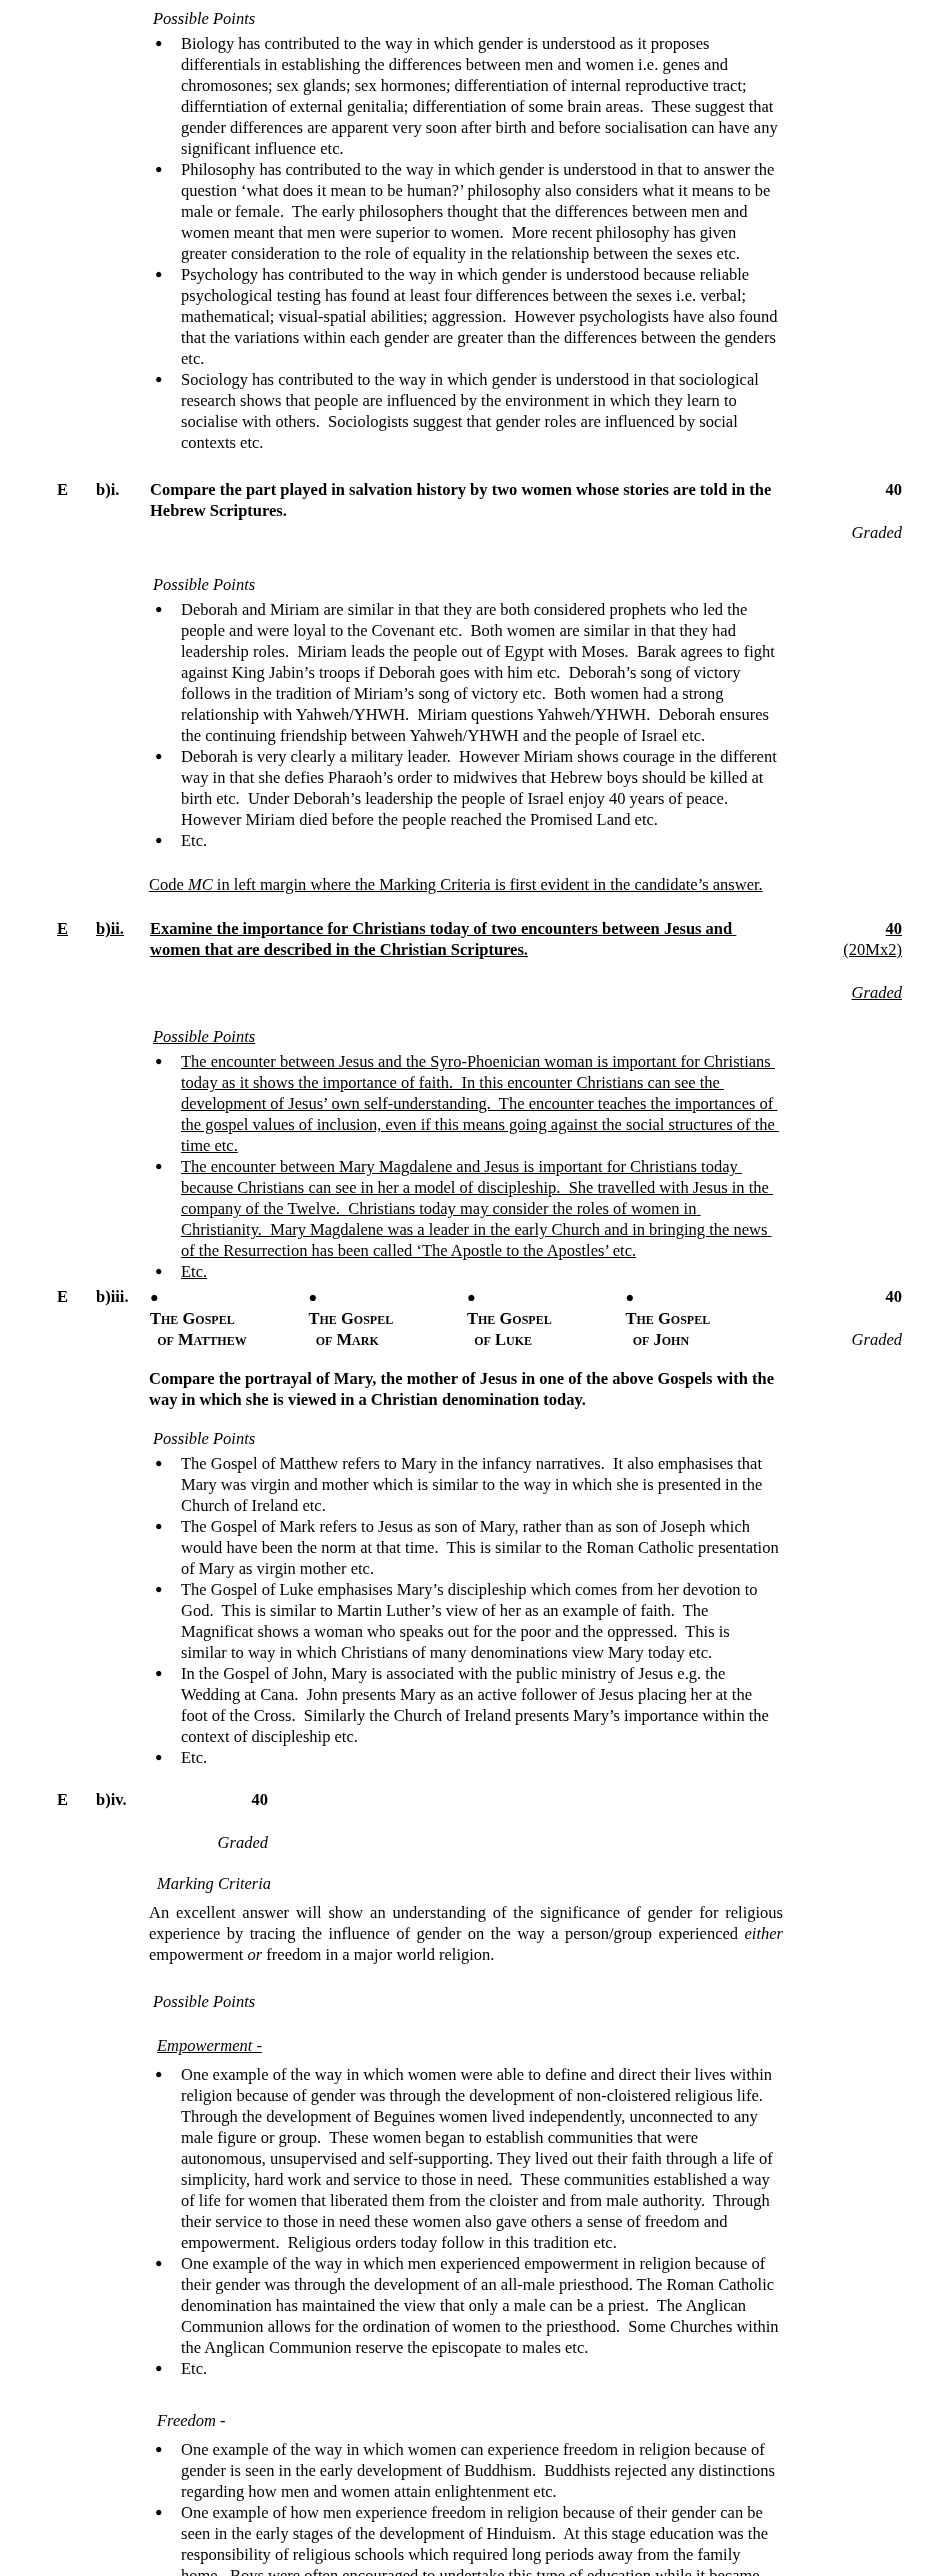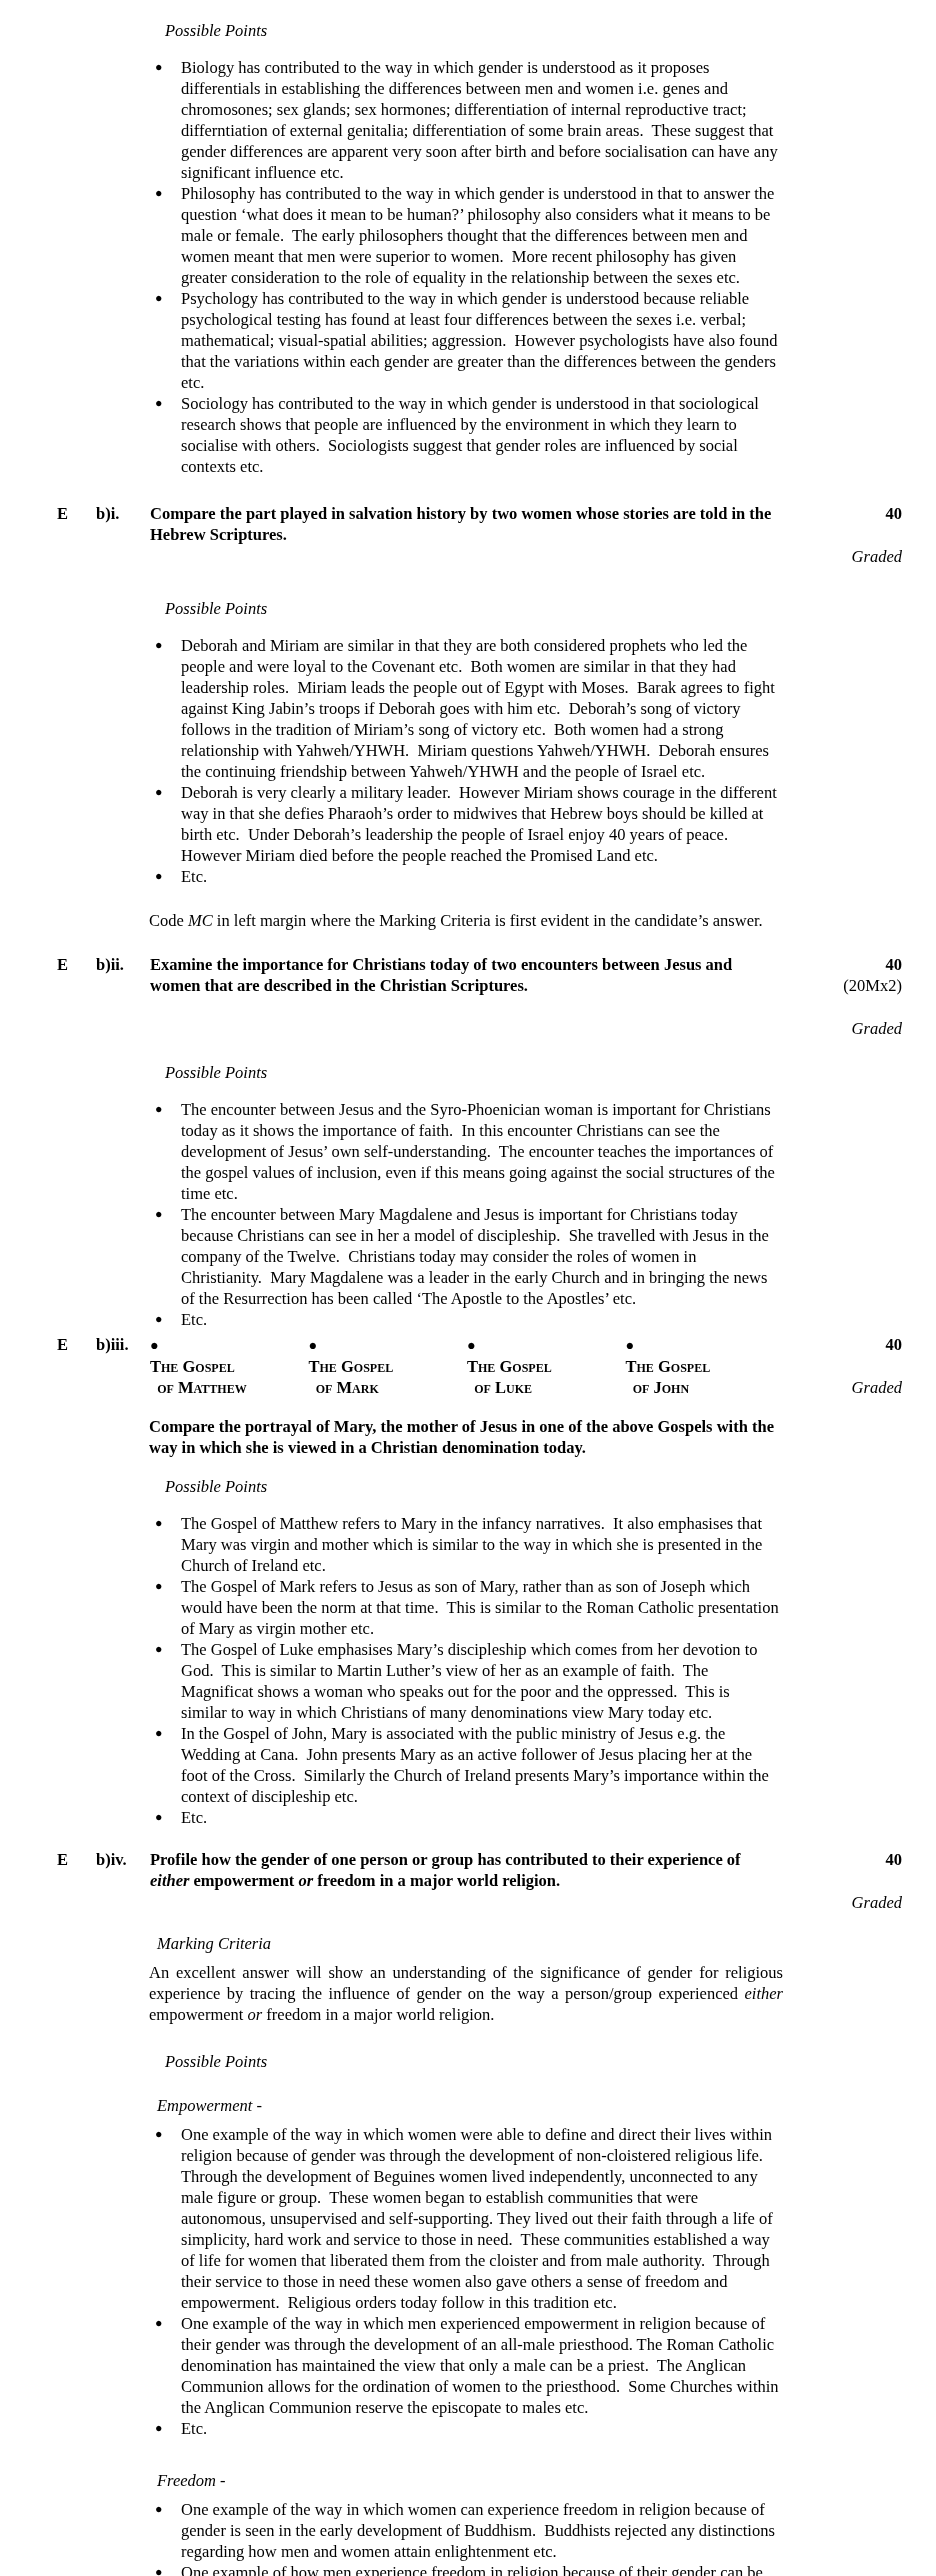--- a/index.html
+++ b/index.html
@@ -26,21 +26,21 @@
   .qtext { font-weight:bold; white-space:pre-wrap; }
   .bi    { font-style:italic; }
 
   .marks-num    { font-weight:bold; }
   .marks-sub    { font-weight:normal; }
   .marks-graded { font-style:italic;margin-top:22px; }
 
   
   .body-indent { margin-left:149px; width:634px; }
 
-  .pp-heading   { font-style:italic; margin:16px; }
+  .pp-heading   { font-style:italic; margin:4px; }
   .sub-heading  { font-style:italic; margin:8px; }
 
   ul.points { list-style:none; margin:4px; padding:0; }
   ul.points li { position:relative; padding-left:28px; }
   ul.points li::before {
     content:"●";
     position:absolute; left:2.1px; top:0;
     font-size:12.4px;
   }
   .bullet-text { white-space:pre-wrap; }
@@ -53,21 +53,21 @@
   .gospel  { width:25%; display:flex; align-items:flex-start;flex-direction:column; }
   .g-bullet::before { content:"●"; font-size:14.4px; margin-right:6.2px; }
   .g-lines { display:inline-block; }
   .g-l1, .g-l2 { display:block; font-variant:small-caps; font-weight:bold; }
   .g-l2 { padding-left:7.2px; }
 
   
   .mt-8  { margin-top:4.1px; }
   .mt-35 { margin-top:18px; }
   .mt-40 { margin-top:20.6px; }
-  .mt-45 { margin-top:23px; }
+  .mt-45 { margin-top:23px;text-decoration:underline; }
   .mt-50 { margin-top:26px; }
   .mt-60 { margin-top:31px; }
 </style>
 </head>
 <body>
 
 <div class="page">
   <div class="content">
 
     <div class="body-indent">
@@ -176,23 +176,20 @@
         <li><span class="bullet-text">The Gospel of Mark refers to Jesus as son of Mary, rather than as son of Joseph which would have been the norm at that time.  This is similar to the Roman Catholic presentation of Mary as virgin mother etc.</span></li>
         <li><span class="bullet-text">The Gospel of Luke emphasises Mary’s discipleship which comes from her devotion to God.  This is similar to Martin Luther’s view of her as an example of faith.  The Magnificat shows a woman who speaks out for the poor and the oppressed.  This is similar to way in which Christians of many denominations view Mary today etc.</span></li>
         <li><span class="bullet-text">In the Gospel of John, Mary is associated with the public ministry of Jesus e.g. the Wedding at Cana.  John presents Mary as an active follower of Jesus placing her at the foot of the Cross.  Similarly the Church of Ireland presents Mary’s importance within the context of discipleship etc.</span></li>
         <li><span class="bullet-text">Etc.</span></li>
       </ul>
     </div>
 
     <div class="qrow mt-40">
       <div class="qcode">E</div>
       <div class="qnum">b)iv.</div>
-      <div class="qbody">
-        <div class="qtext"><span>Profile how the gender of one person or group has contributed to their experience of </span><span class="bi">either</span><span> empowerment </span><span class="bi">or</span><span> freedom in a major world religion.</span></div>
-      </div>
       <div class="qmarks">
         <div class="marks-num">40</div>
         <div class="marks-graded">Graded</div>
       </div>
     </div>
 
     <div class="body-indent mt-40">
       <p class="sub-heading">Marking Criteria</p>
       <p class="note justified"><span>An excellent answer will show an understanding of the significance of gender for religious experience by tracing the influence of gender on the way a person/group experienced </span><em>either</em><span> empowerment </span><em>or</em><span> freedom in a major world religion.</span></p>
     </div>

